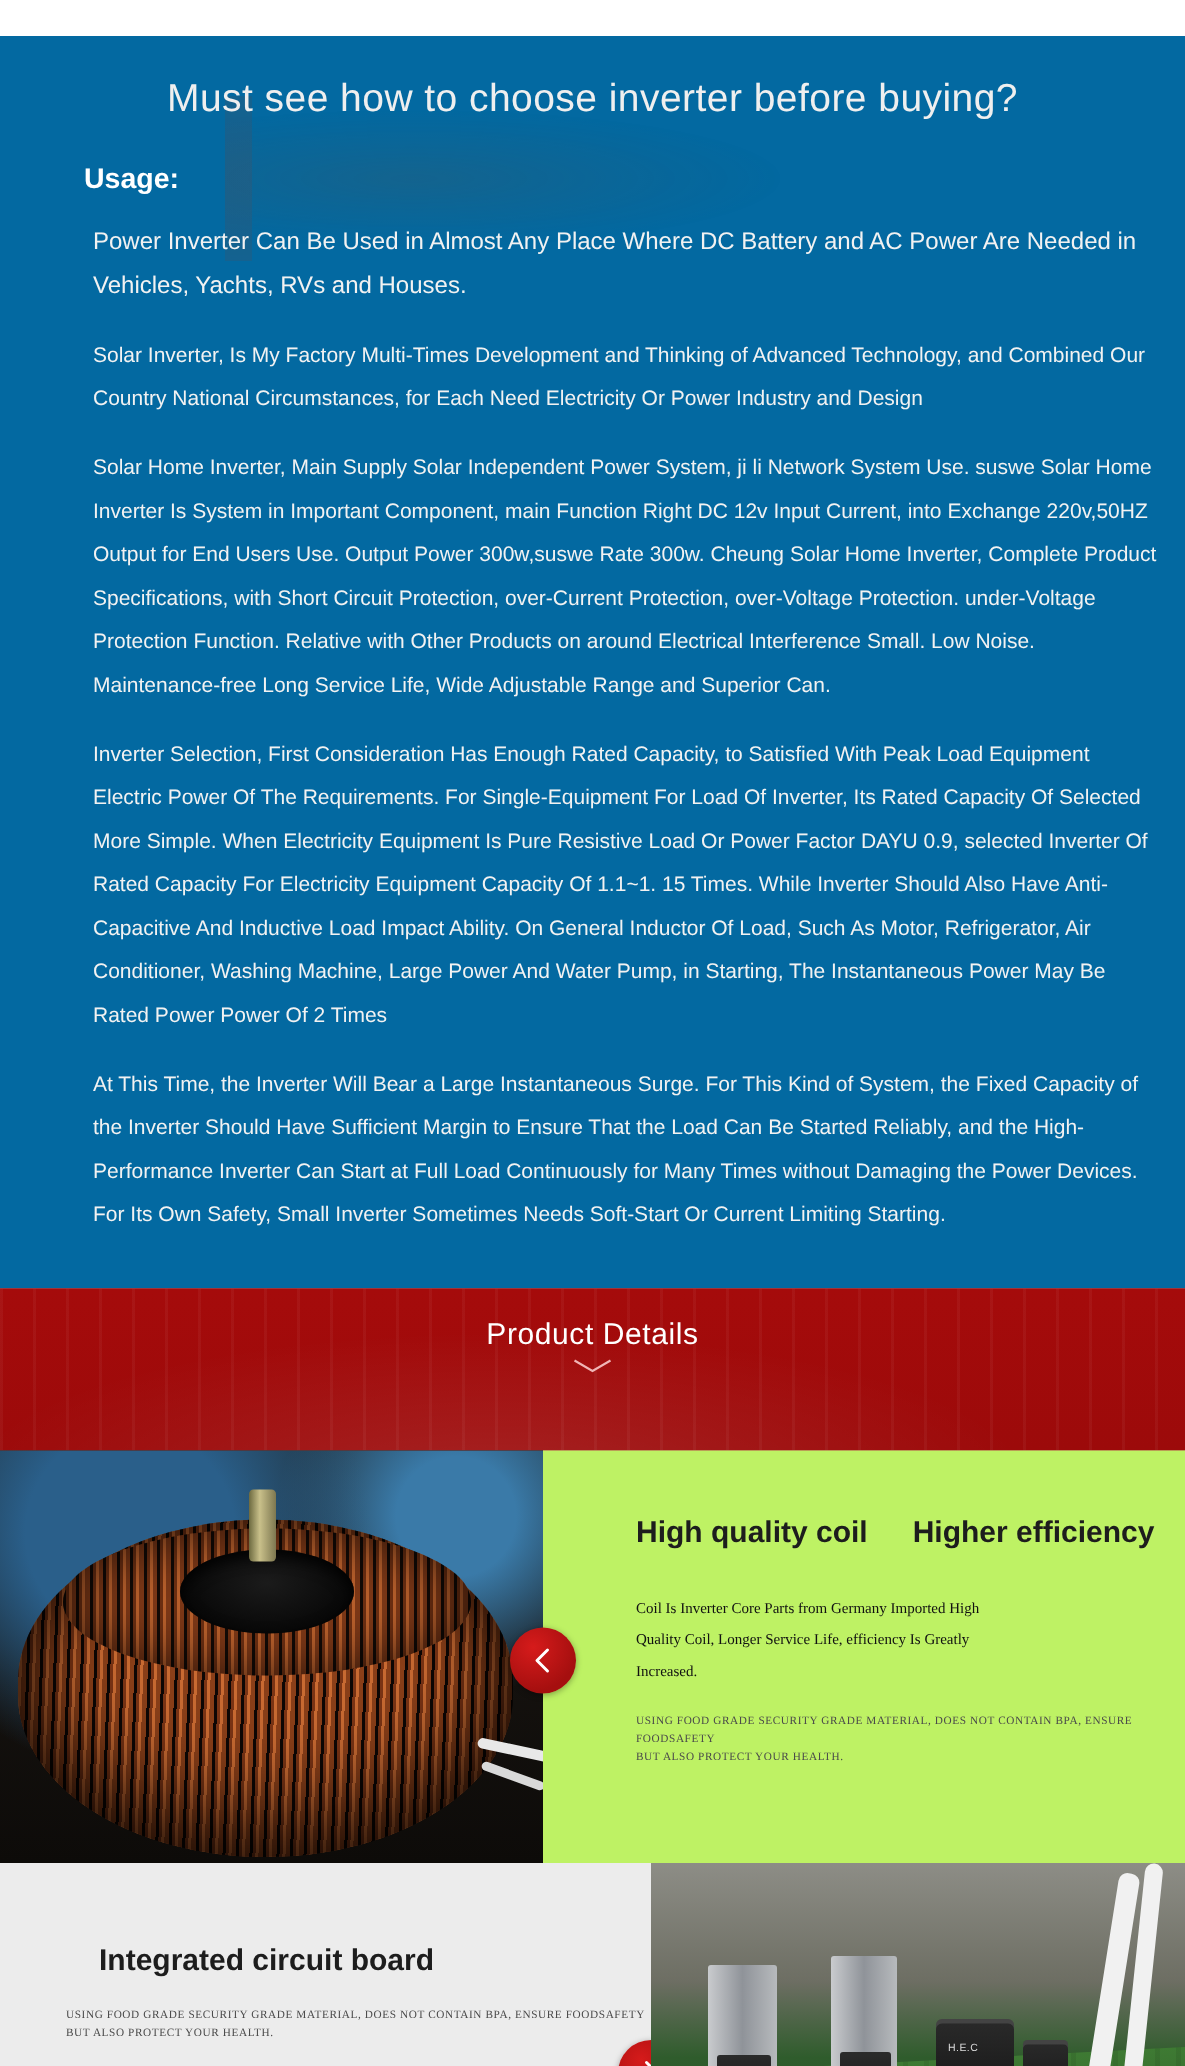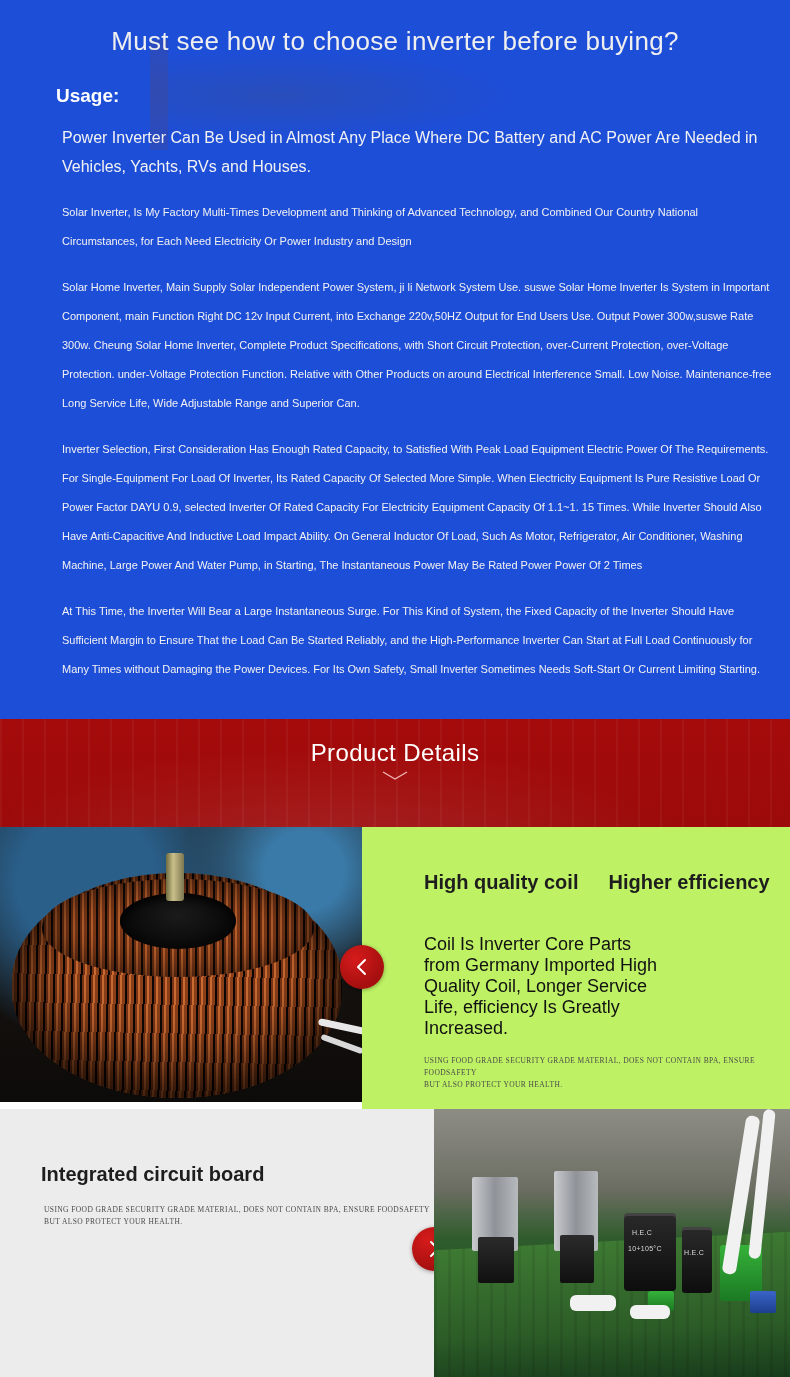--- a/index.html
+++ b/index.html
@@ -5,24 +5,25 @@
   * { box-sizing: border-box; margin: 0; padding: 0; }
   html, body {
     width: 790px;
     background: #ffffff;
     font-family: "Liberation Sans", sans-serif;
   }
   .page { width: 790px; position: relative; overflow: hidden; }
 
   
   .intro {
-    background: #1d4ed8;
+    background: #0369a1;
     position: relative;
     padding: 0 0 18px 0;
     overflow: hidden;
+    margin-top: 24px;
   }
   .intro::before {
     
     content: "";
     position: absolute;
     left: 150px; top: 40px;
     width: 420px; height: 110px;
     background:
       linear-gradient(90deg, rgba(120,60,50,0.22) 0 18px, transparent 18px 40px) repeat-x,
       radial-gradient(ellipse at 30% 50%, rgba(90,80,70,0.28), transparent 60%);
@@ -41,21 +42,21 @@
   .usage-label {
     position: relative;
     color: #ffffff;
     font-size: 19px;
     font-weight: 700;
     margin: 6px 0 16px 56px;
   }
   .para-wrap { position: relative; padding: 0 14px 0 62px; }
   .para {
     color: #f2f2f2;
-    font-size: 11px;
+    font-size: 14px;
     line-height: 29px;
     margin-bottom: 17px;
     text-align: left;
   }
   .para.first { font-size: 16px; }
 
   
   .banner {
     position: relative;
     background: #a70c0c;
@@ -68,21 +69,21 @@
     content: "";
     position: absolute; inset: 0;
     background:
       repeating-linear-gradient(90deg, rgba(255,255,255,0.045) 0 2px, transparent 2px 22px),
       radial-gradient(ellipse at 42% 120%, rgba(255,255,255,0.10), transparent 55%);
     pointer-events: none;
   }
   .banner-inner { position: relative; text-align: center; padding-top: 20px; }
   .banner-title {
     color: #ffffff;
-    font-size: 24px;
+    font-size: 20px;
     font-weight: 400;
     letter-spacing: .4px;
   }
   .banner-sub {
     color: #ffd9d9;
     font-size: 11px;
     letter-spacing: 1.2px;
     margin-top: 14px;
   }
   .banner-chevron {
@@ -163,26 +164,27 @@
   }
   .feature-head {
     display: flex;
     gap: 30px;
     padding-left: 62px;
     color: #1d1d1d;
     font-size: 20px;
     font-weight: 700;
   }
   .feature-body {
-    margin-top: 40px;
+    margin-top: 28px;
     padding-left: 62px;
     color: #111;
-    font-size: 18px;
+    font-size: 10px;
     line-height: 21px;
     max-width: 300px;
+    font-family: Liberation Serif, serif;
   }
   .feature-fine {
     margin-top: 16px;
     padding-left: 62px;
     color: #4a4a4a;
     font-family: "Liberation Serif", serif;
     font-size: 7.5px;
     letter-spacing: .4px;
     line-height: 12px;
   }
@@ -200,21 +202,21 @@
   
   .feature-row2 { display: flex; width: 790px; }
   .feature-text2 {
     flex: 0 0 434px;
     background: #ececec;
     position: relative;
     padding: 54px 0 20px 0;
     min-height: 282px;
   }
   .feature-head2 {
-    padding-left: 41px;
+    padding-left: 66px;
     color: #1d1d1d;
     font-size: 20px;
     font-weight: 700;
   }
   .feature-body2 {
     margin-top: 36px;
     color: #111;
     font-size: 12.5px;
     line-height: 22px;
     text-align: center;

